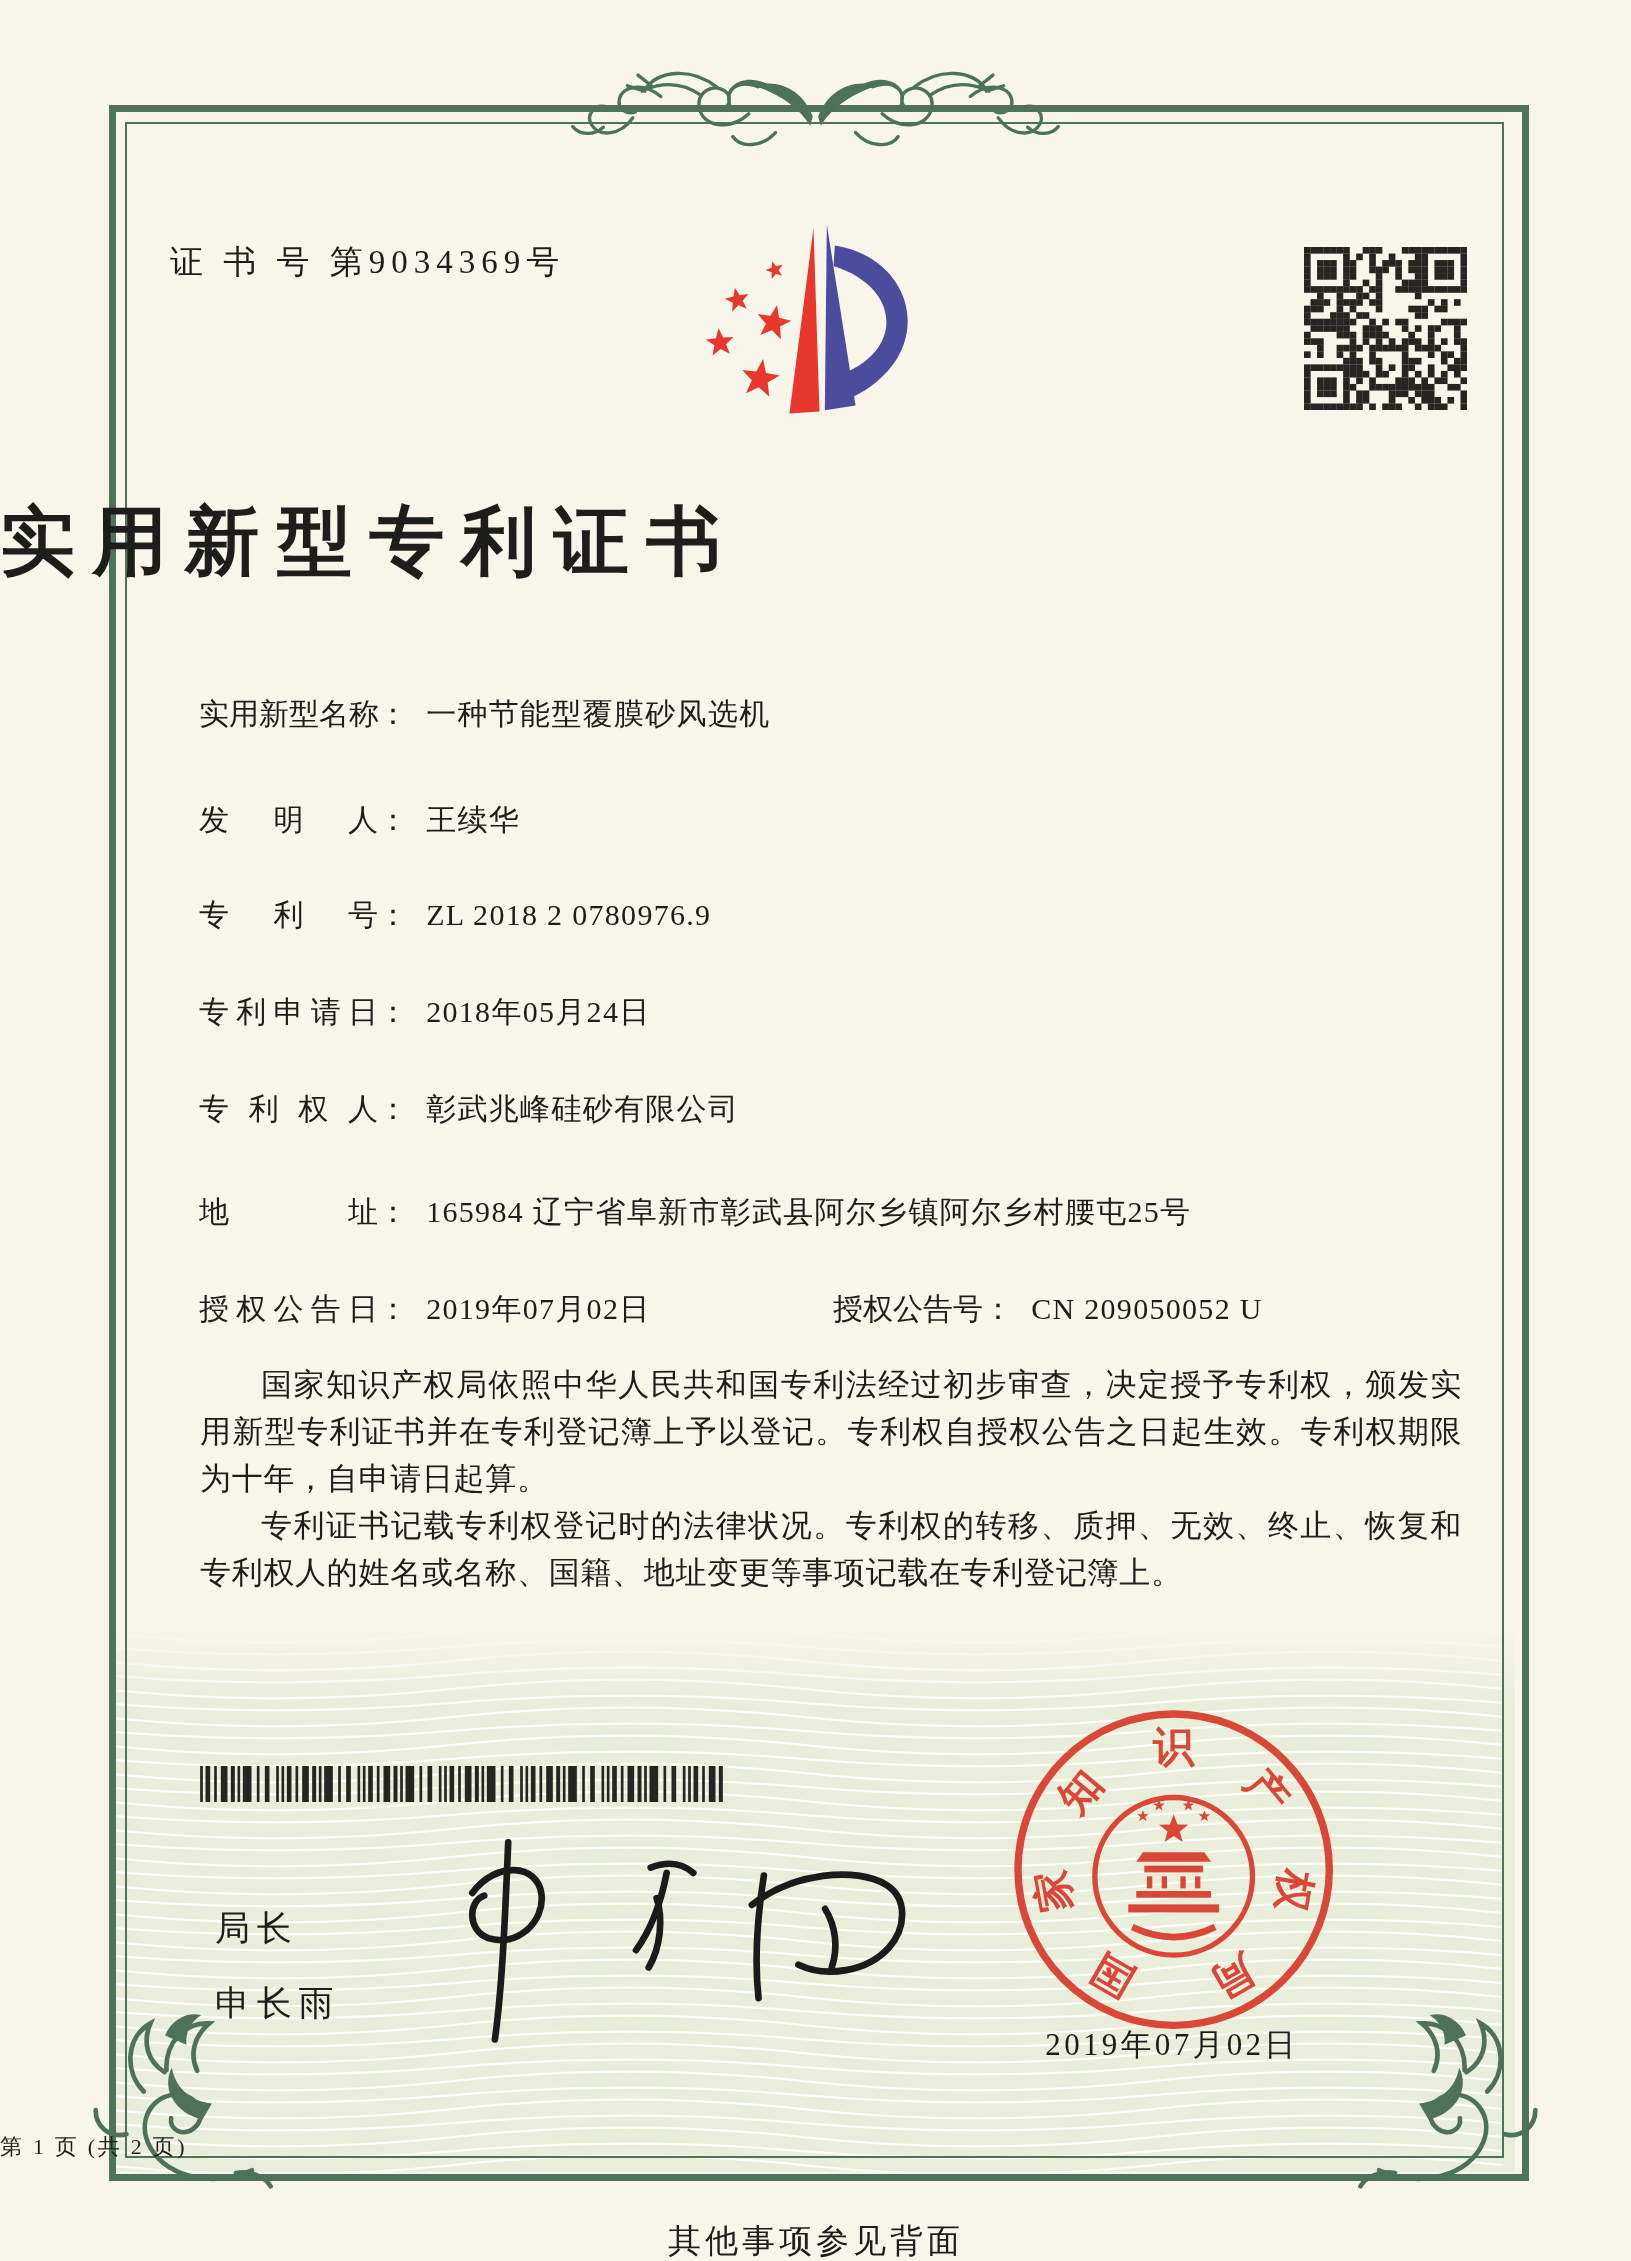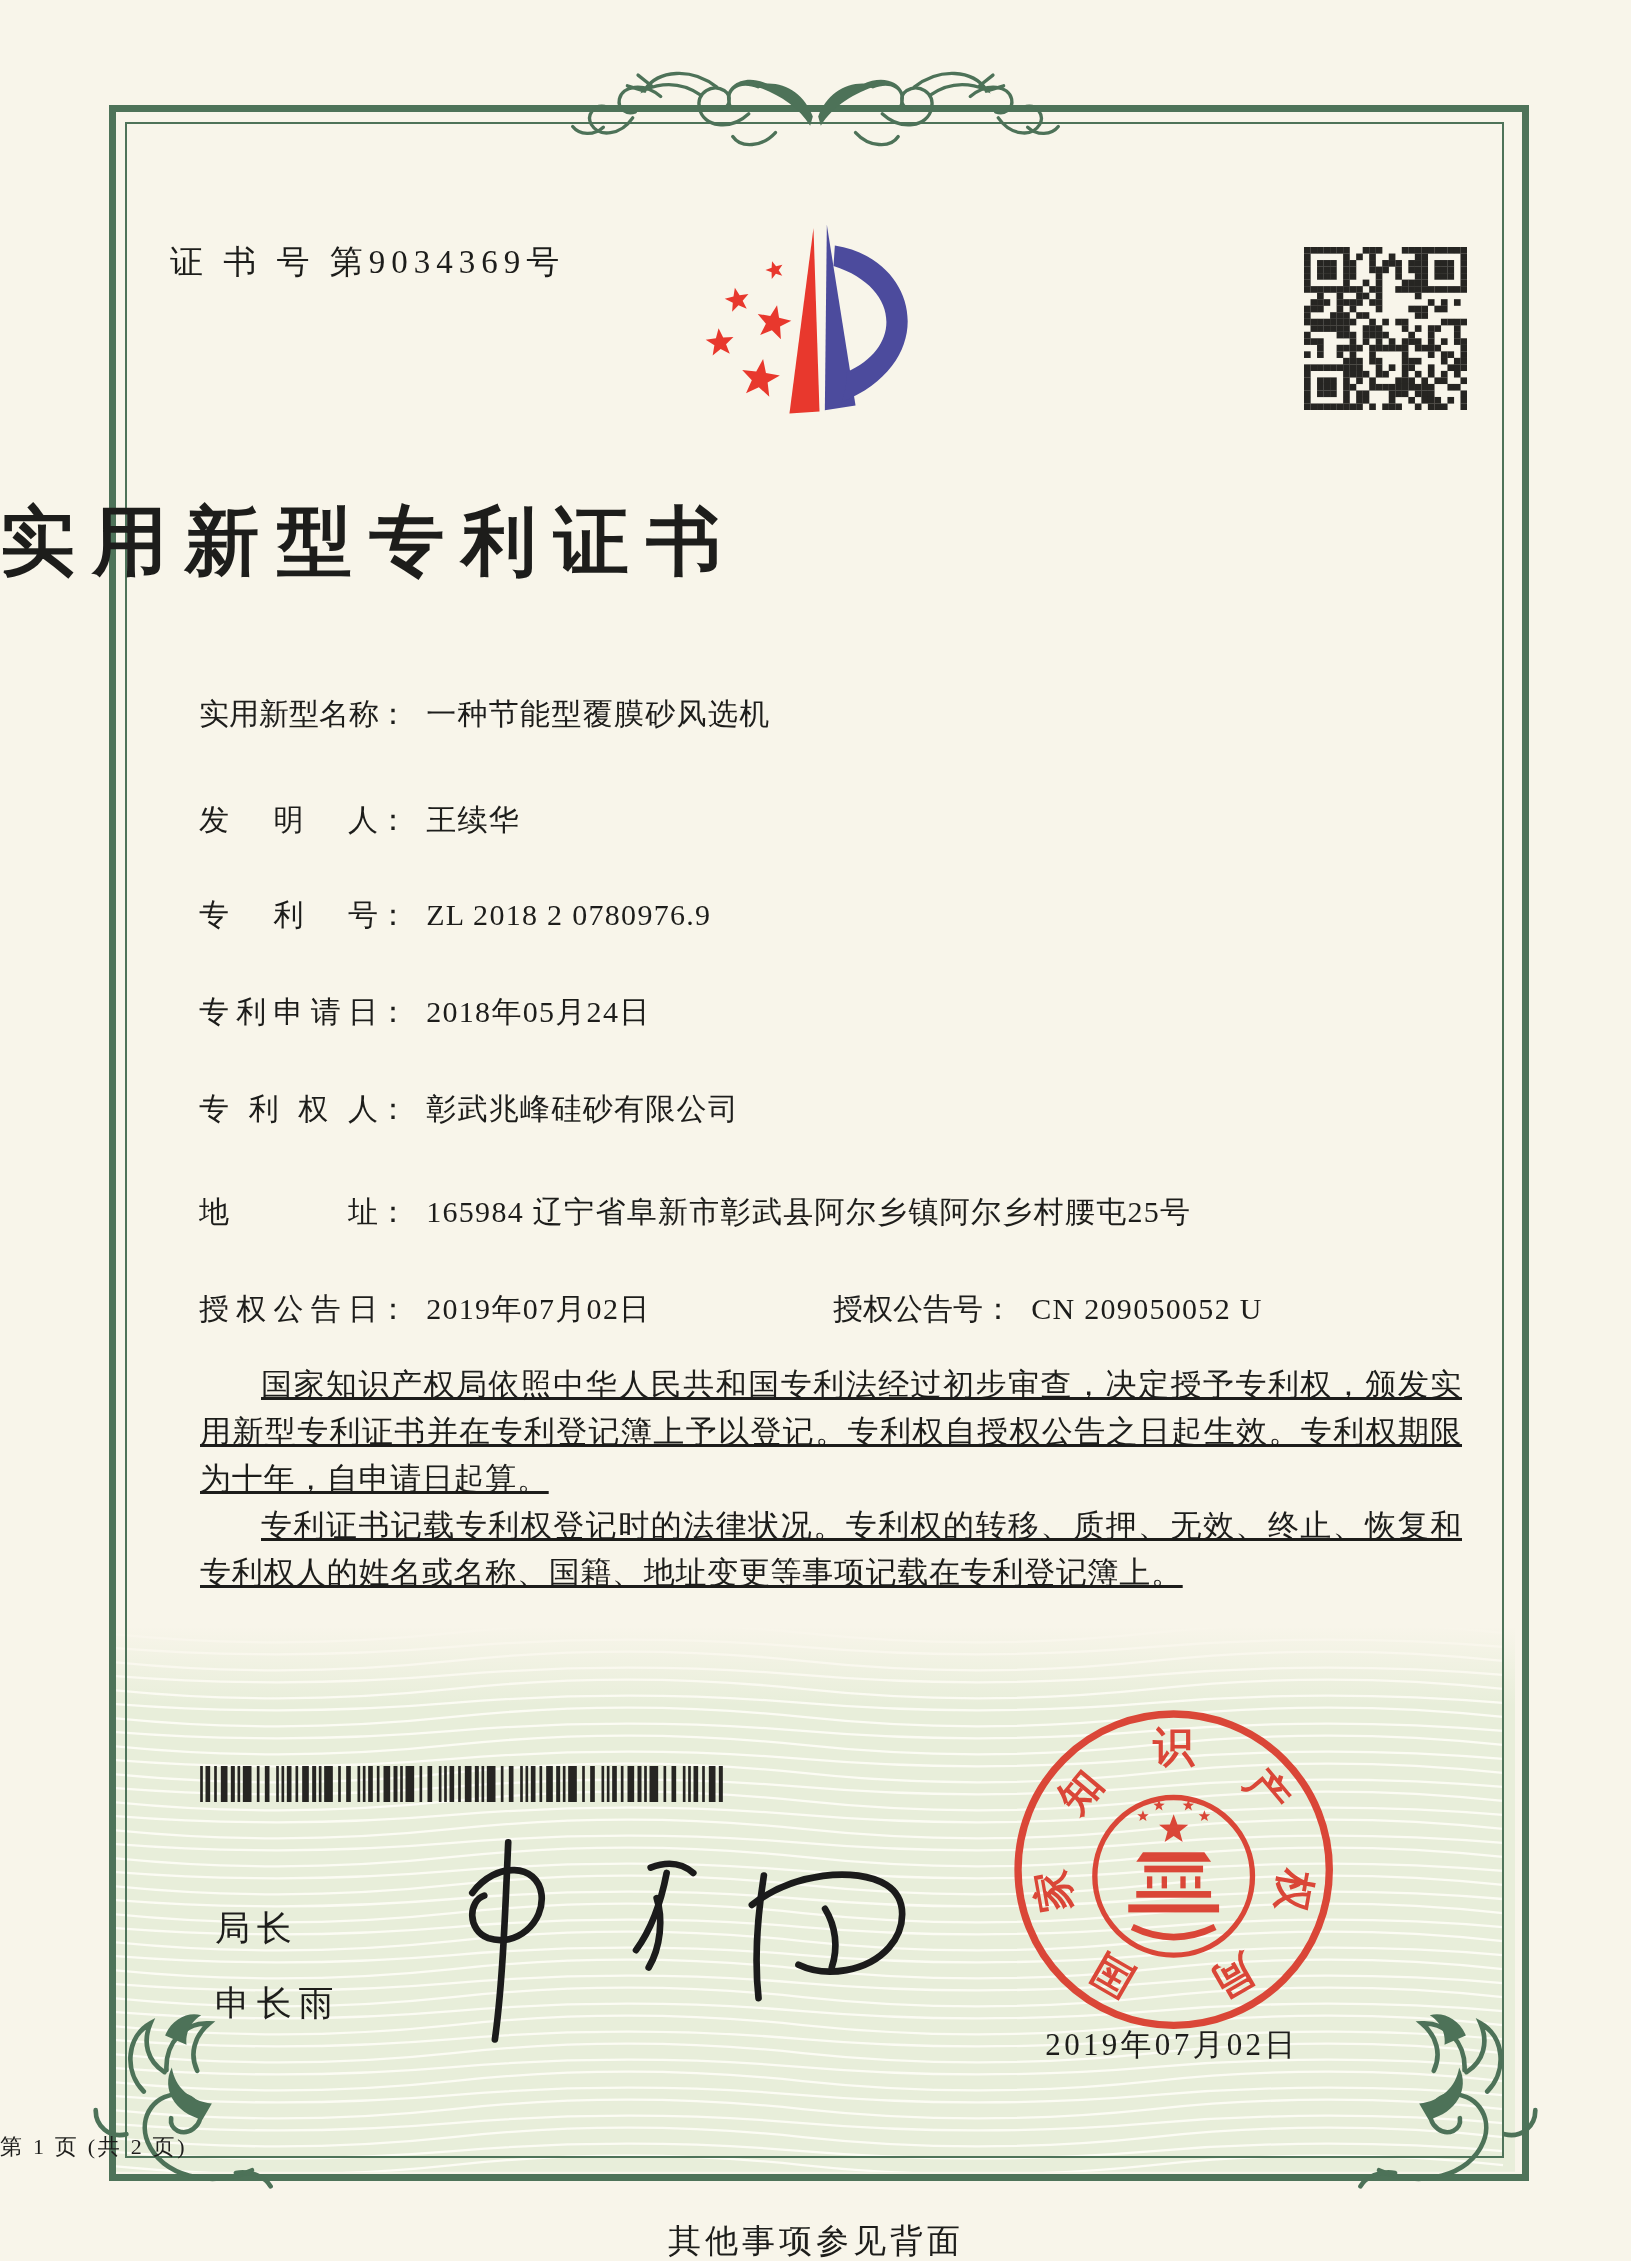--- a/index.html
+++ b/index.html
@@ -36,21 +36,21 @@
   
   .field-row{left:199px;font-size:30px;z-index:4;white-space:nowrap;}
   .flabel{
     display:inline-block;width:179px;
     text-align:justify;text-align-last:justify;
   }
   .colon{display:inline-block;}
   .fvalue{margin-left:10.7px;letter-spacing:1.3px;}
   .fpair2{position:absolute;left:634px;top:0;text-align:center;}
   
-  #paras{left:200px;top:1361px;width:1262px;z-index:4;text-decoration:underline;}
+  #paras{left:200px;top:1361px;width:1262px;z-index:4;}
   #paras p{
     margin:0;font-size:31px;line-height:47px;text-indent:61px;
     text-align:justify;letter-spacing:0.7px;
   }
   
   #barcode-svg{left:200px;top:1766px;z-index:4;}
   #director-label{left:215px;top:1905px;font-size:35px;letter-spacing:6.7px;z-index:4;}
   #director-name{left:215px;top:1980px;font-size:35px;letter-spacing:6.7px;z-index:4;}
   #signature-svg{left:400px;top:1821px;z-index:5;}
   #seal-svg{left:1002px;top:1698px;z-index:5;opacity:.93;}

